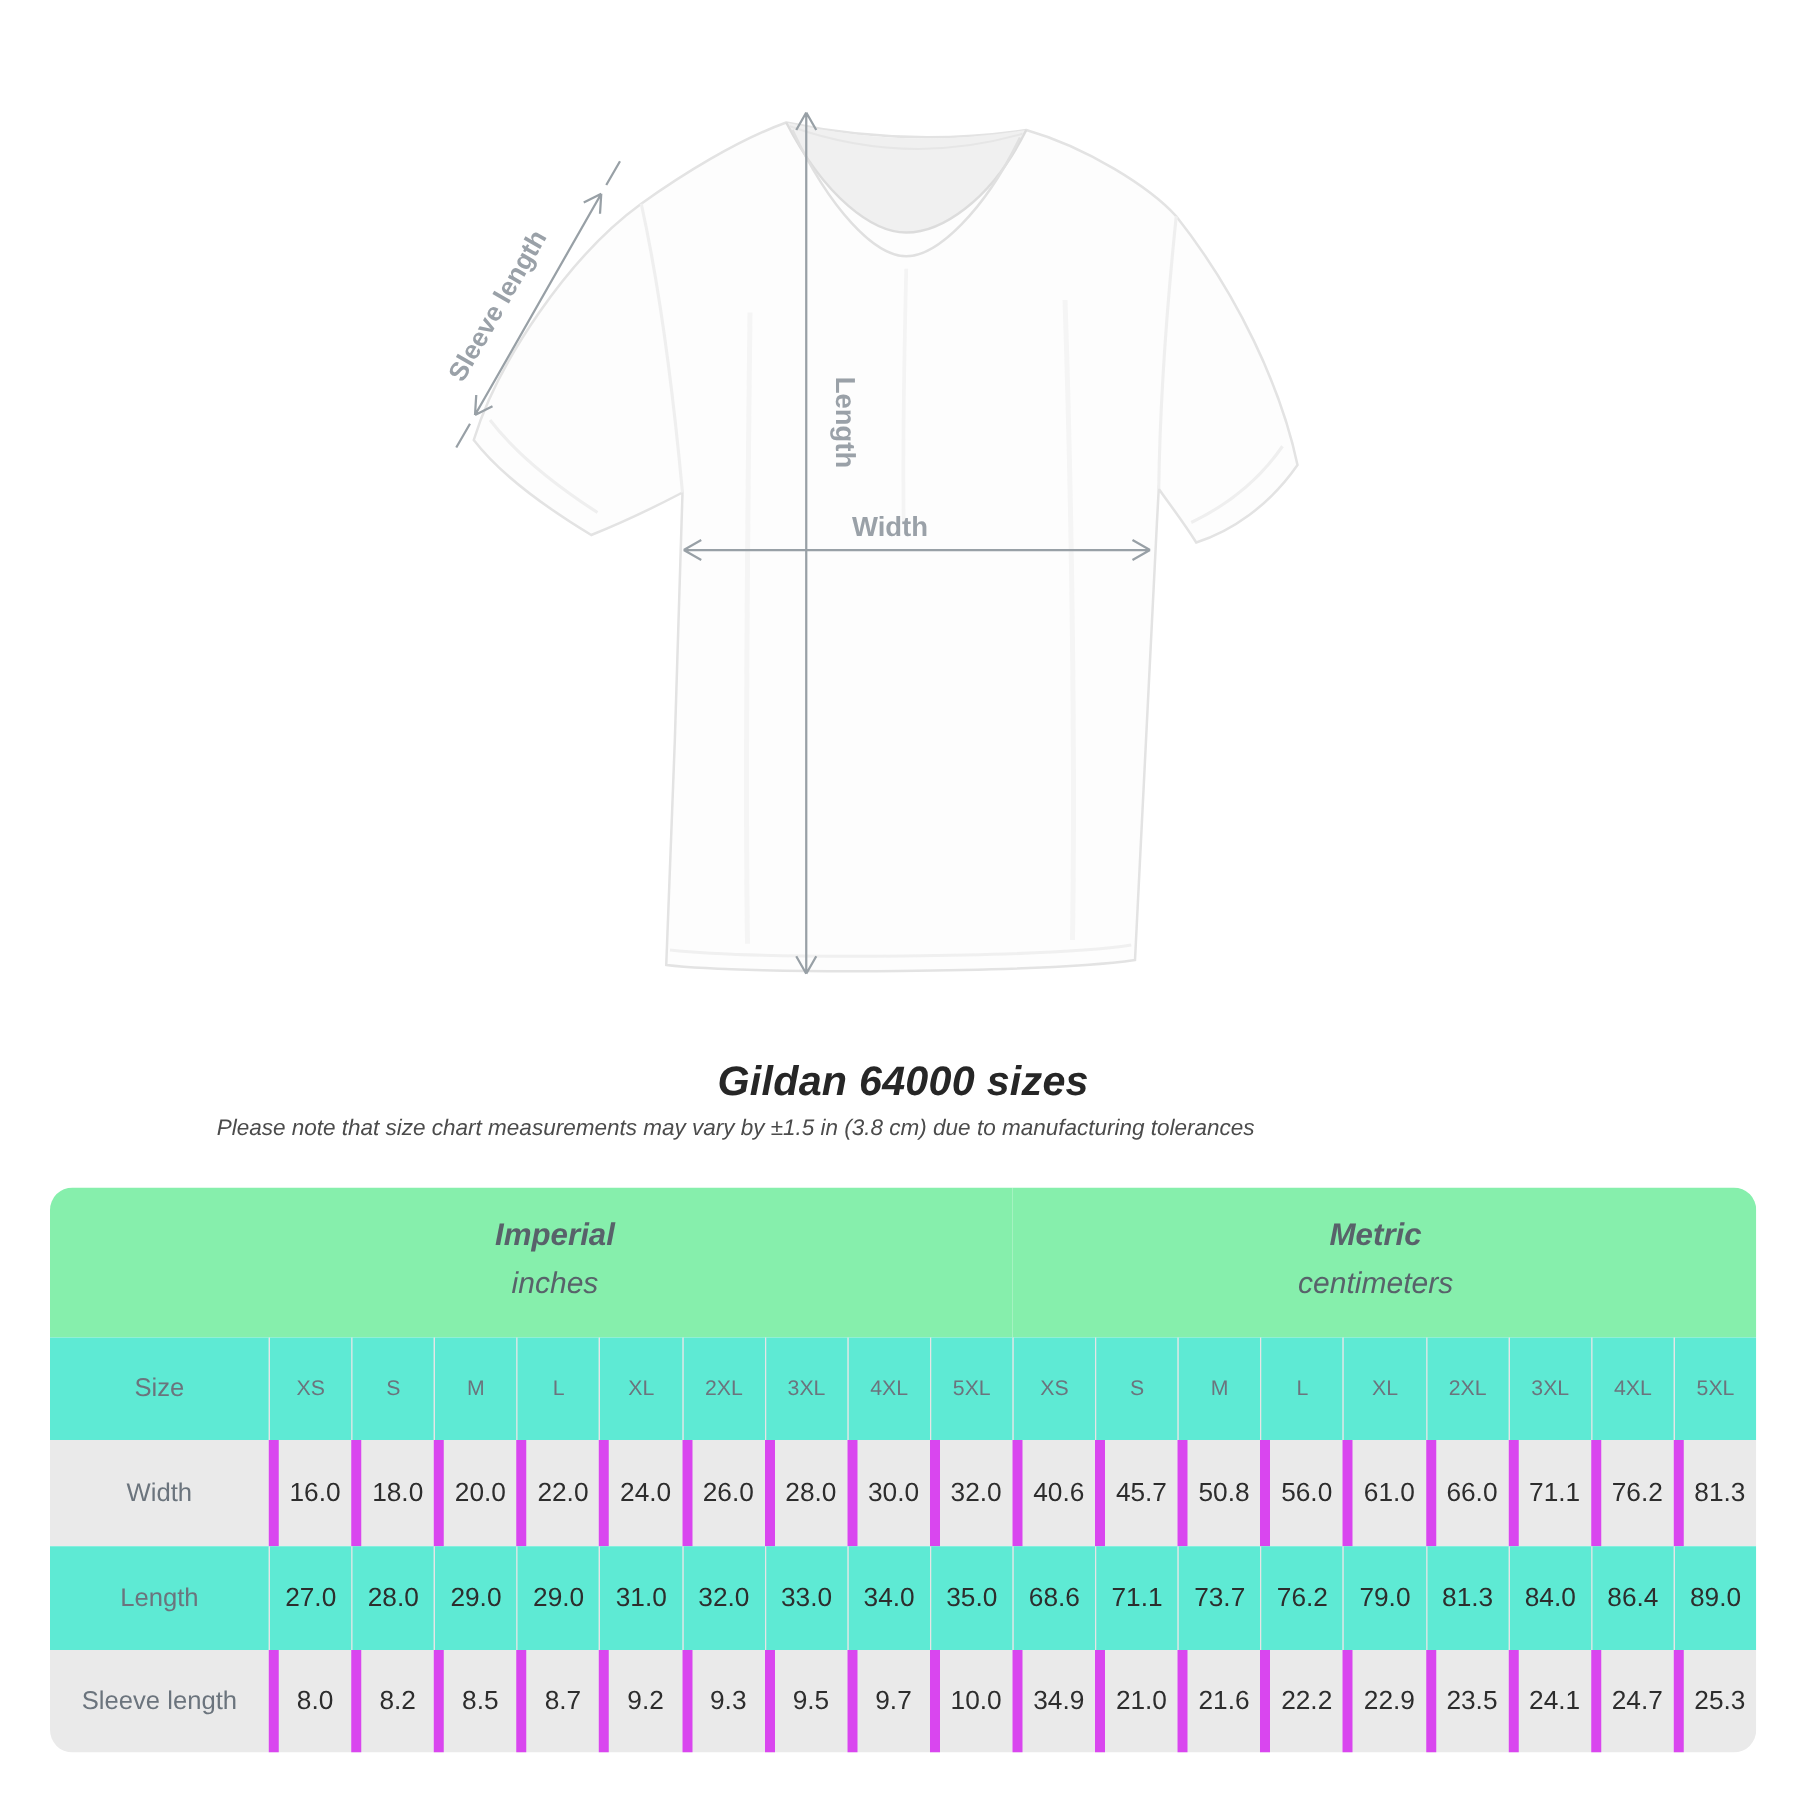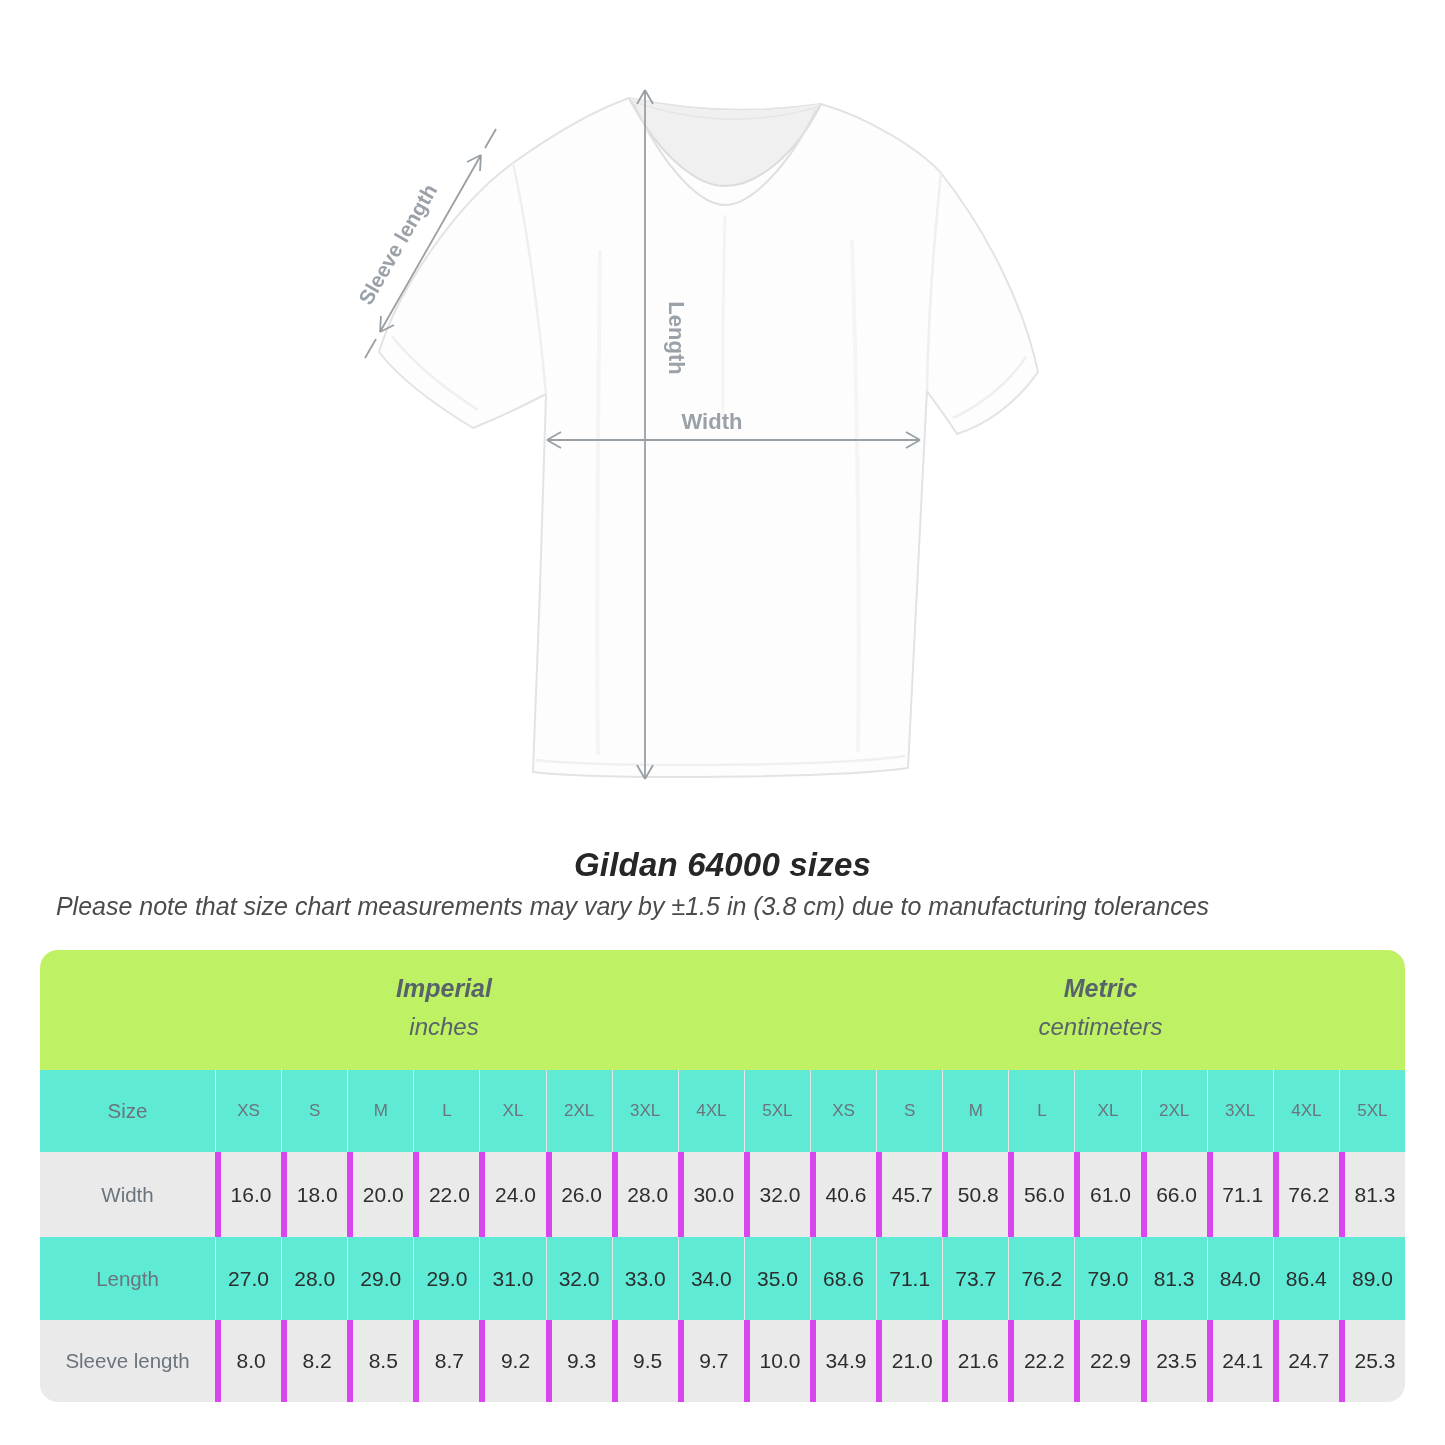--- a/index.html
+++ b/index.html
@@ -9,51 +9,51 @@
   }
   .figure{position:absolute;left:0;top:0;width:1445px;height:842px;}
   .figure svg{display:block;width:100%;height:100%;}
 
   .title{
     position:absolute;left:0;top:846px;width:1445px;text-align:center;
     font-size:33px;font-weight:700;color:#262626;letter-spacing:.2px;font-style:italic;
   }
   .subtitle{
     position:absolute;left:0;top:892px;width:1177px;text-align:center;
-    font-size:25px;font-style:italic;color:#4b4b4b;margin-left:44px;
+    font-size:18px;font-style:italic;color:#4b4b4b;
   }
 
   .table-wrap{
     position:absolute;left:40px;top:950px;width:1365px;height:452px;
     border-radius:18px;overflow:hidden;background:#ffffff;
   }
   table.size-table{
     width:100%;height:100%;border-collapse:separate;border-spacing:0;
     table-layout:fixed;
   }
   .size-table th,.size-table td{
     box-sizing:border-box;padding:0;margin:0;text-align:center;vertical-align:middle;
     font-weight:400;white-space:nowrap;
   }
-  tr.group-row th{background:#bef264;height:120px;vertical-align:middle;padding-bottom:6px;}
+  tr.group-row th{background:#86efac;height:120px;vertical-align:middle;padding-bottom:6px;}
   th.group-imperial{padding-left:38px;}
   th.group-metric{padding-right:14px;}
   .group-label{font-size:25px;font-weight:700;font-style:italic;color:#58626a;}
   .group-unit{font-size:24px;font-style:italic;color:#58626a;margin-top:10px;}
 
   tbody tr:nth-child(1){height:82px;}
   tbody tr:nth-child(2){height:85px;}
   tbody tr:nth-child(3){height:83px;}
   tbody tr:nth-child(4){height:82px;}
 
   tr.light th,tr.light td{background:#5eead4;}
   tr.band th,tr.band td{background:#eaeaea;}
 
   tr.light .vd{border-left:1.5px solid #e5e5e5;}
-  tr.band  .vd{border-left:6px solid #d946ef;margin-left:44px;}
+  tr.band  .vd{border-left:8px solid #d946ef;margin-left:44px;}
 
   .row-label{color:#6b747d;font-weight:700;font-size:20.5px;}
   .size-cell{color:#6b747d;font-weight:700;font-size:17px;}
   .val{color:#2d2d2d;font-size:21px;}
 </style>
 </head>
 <body>
 
 <div class="figure">
   <svg viewBox="0 0 1445 842">

